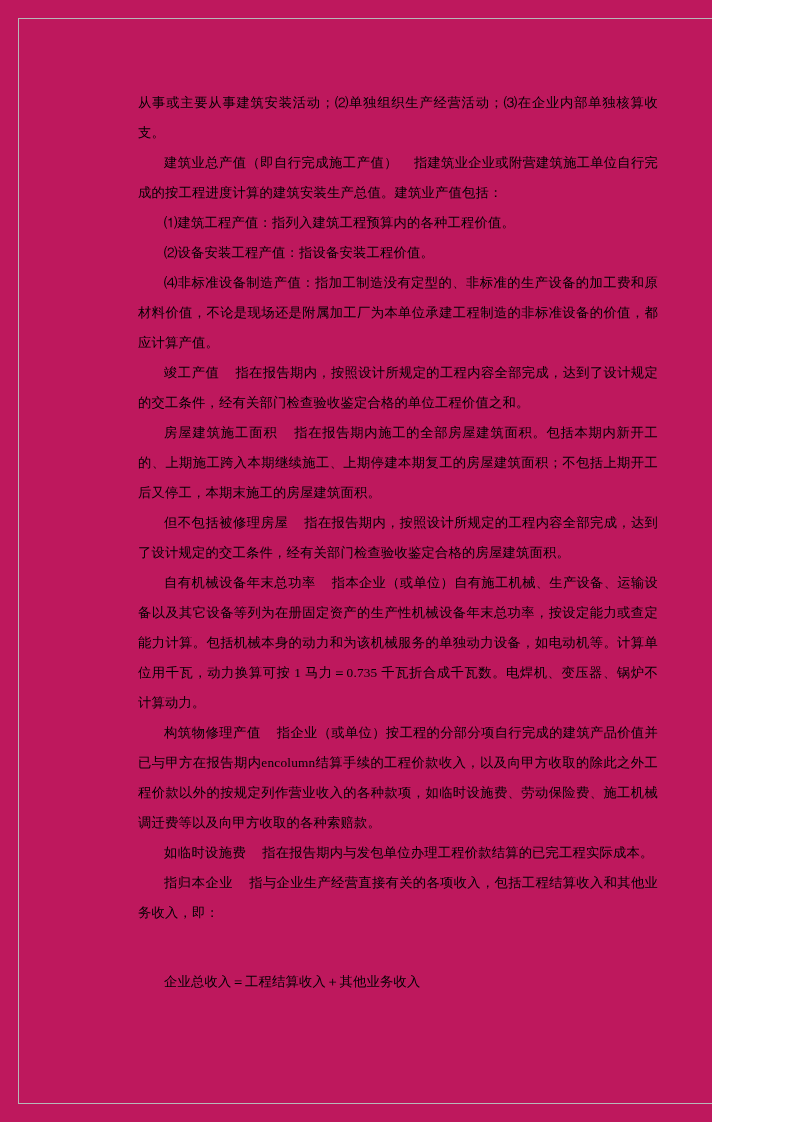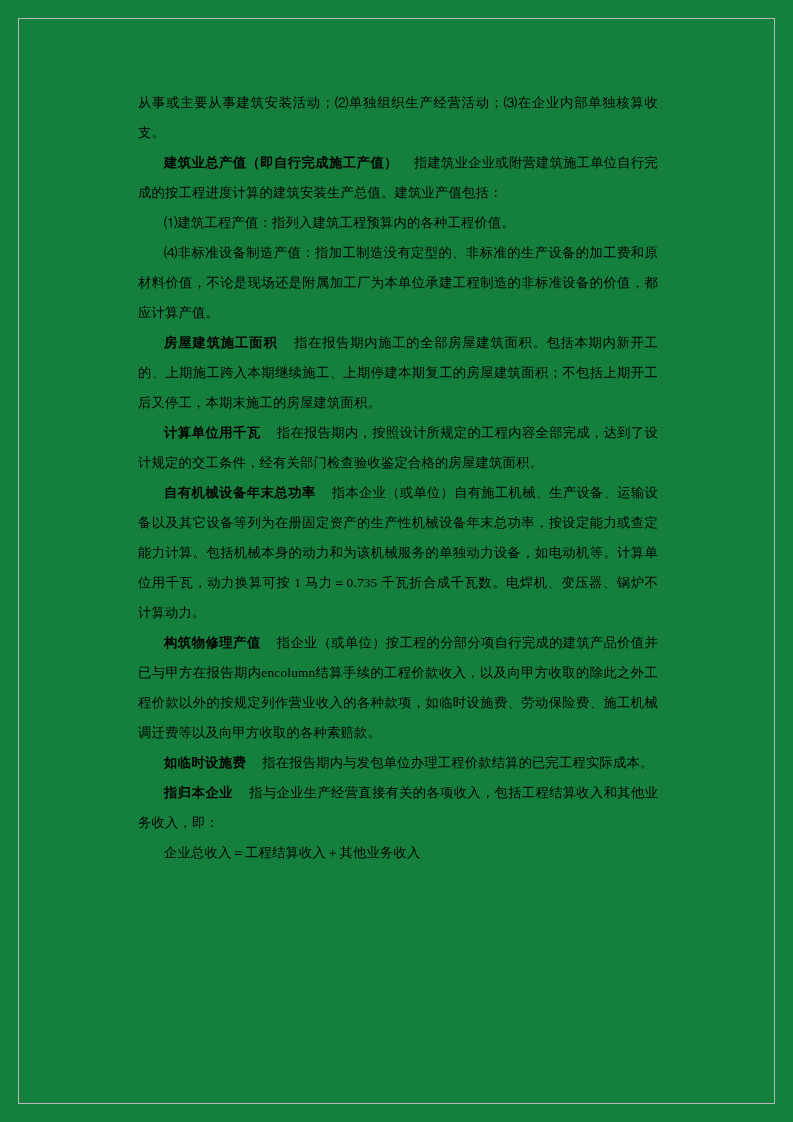--- a/index.html
+++ b/index.html
@@ -8,24 +8,24 @@
     background: #ffffff;
   }
   body {
     width: 793px;
     height: 1122px;
     font-family: "Liberation Serif", "DejaVu Serif", serif;
     color: #000000;
   }
   .page {
     position: relative;
-    width: 793px;
+    width: 712px;
     height: 1122px;
     box-sizing: border-box;
-    background: #15803d;
+    background: #be185d;
     overflow: hidden;
   }
   .page-border {
     position: absolute;
     left: 18px;
     top: 18px;
     width: 757px;
     height: 1086px;
     border: 1px solid #b8b8b8;
     box-sizing: border-box;
@@ -45,29 +45,30 @@
     text-justify: inter-ideograph;
     letter-spacing: 0.2px;
   }
   p.indent {
     text-indent: 26px;
   }
   p.noindent {
     text-indent: 0;
   }
   .term {
-    font-weight: bold;
+    font-weight: normal;
     letter-spacing: 0.4px;
   }
   .gap {
     display: inline-block;
     width: 16px;
   }
   .formula {
     text-indent: 26px;
+    margin-top: 39px;
   }
 </style>
 </head>
 <body>
 
 <div class="page">
   <div class="page-border"></div>
   <div class="content">
 
     <p class="noindent">
@@ -75,33 +76,39 @@
     </p>
 
     <p class="indent">
       <span class="term">建筑业总产值（即自行完成施工产值）</span><span class="gap"></span><span>指建筑业企业或附营建筑施工单位自行完成的按工程进度计算的建筑安装生产总值。建筑业产值包括：</span>
     </p>
 
     <p class="indent">
       <span>⑴建筑工程产值：指列入建筑工程预算内的各种工程价值。</span>
     </p>
 
+    <p class="indent">
+      <span>⑵设备安装工程产值：指设备安装工程价值。</span>
+    </p>
 
 
     <p class="indent">
       <span>⑷非标准设备制造产值：指加工制造没有定型的、非标准的生产设备的加工费和原材料价值，不论是现场还是附属加工厂为本单位承建工程制造的非标准设备的价值，都应计算产值。</span>
     </p>
 
+    <p class="indent">
+      <span class="term">竣工产值</span><span class="gap"></span><span>指在报告期内，按照设计所规定的工程内容全部完成，达到了设计规定的交工条件，经有关部门检查验收鉴定合格的单位工程价值之和。</span>
+    </p>
 
     <p class="indent">
       <span class="term">房屋建筑施工面积</span><span class="gap"></span><span>指在报告期内施工的全部房屋建筑面积。包括本期内新开工的、上期施工跨入本期继续施工、上期停建本期复工的房屋建筑面积；不包括上期开工后又停工，本期末施工的房屋建筑面积。</span>
     </p>
 
     <p class="indent">
-      <span class="term">计算单位用千瓦</span><span class="gap"></span><span>指在报告期内，按照设计所规定的工程内容全部完成，达到了设计规定的交工条件，经有关部门检查验收鉴定合格的房屋建筑面积。</span>
+      <span class="term">但不包括被修理房屋</span><span class="gap"></span><span>指在报告期内，按照设计所规定的工程内容全部完成，达到了设计规定的交工条件，经有关部门检查验收鉴定合格的房屋建筑面积。</span>
     </p>
 
 
     <p class="indent">
       <span class="term">自有机械设备年末总功率</span><span class="gap"></span><span>指本企业（或单位）自有施工机械、生产设备、运输设备以及其它设备等列为在册固定资产的生产性机械设备年末总功率，按设定能力或查定能力计算。包括机械本身的动力和为该机械服务的单独动力设备，如电动机等。计算单位用千瓦，动力换算可按 1 马力＝0.735 千瓦折合成千瓦数。电焊机、变压器、锅炉不计算动力。</span>
     </p>
 
     <p class="indent">
       <span class="term">构筑物修理产值</span><span class="gap"></span><span>指企业（或单位）按工程的分部分项自行完成的建筑产品价值并已与甲方在报告期内encolumn结算手续的工程价款收入，以及向甲方收取的除此之外工程价款以外的按规定列作营业收入的各种款项，如临时设施费、劳动保险费、施工机械调迁费等以及向甲方收取的各种索赔款。</span>
     </p>

